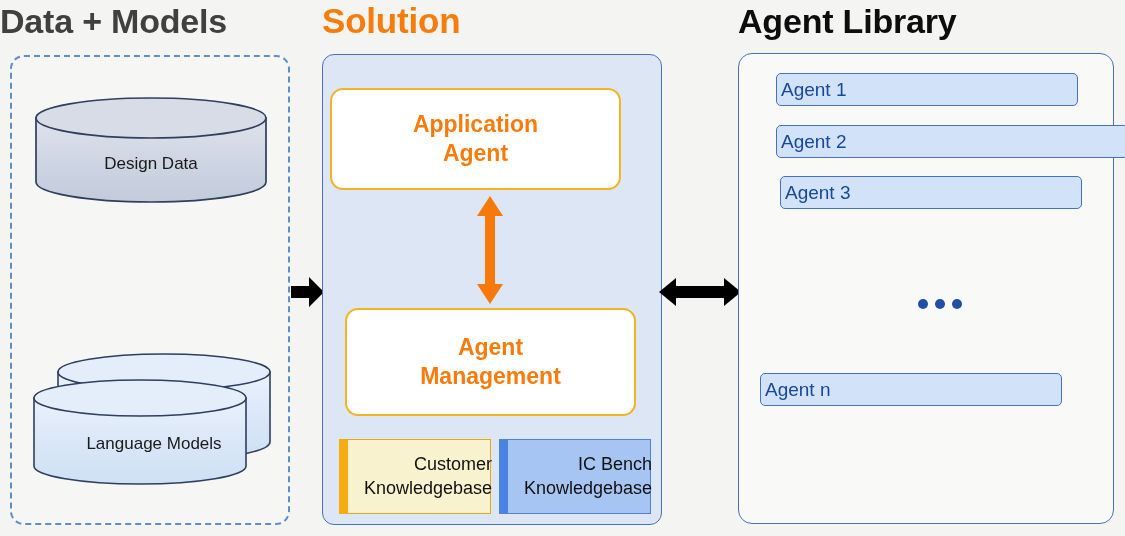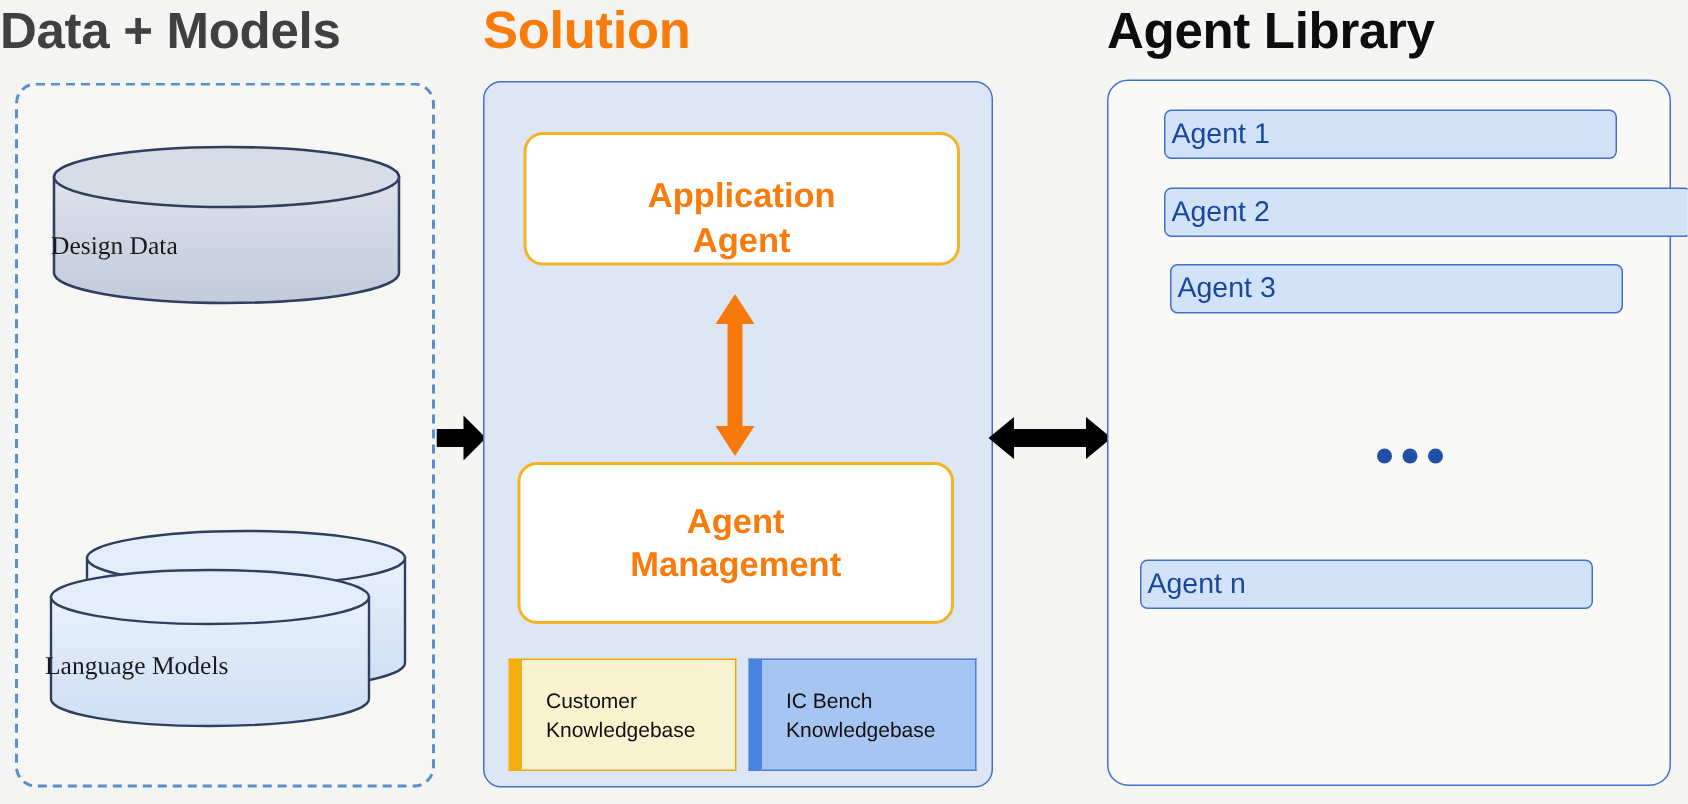--- a/index.html
+++ b/index.html
@@ -59,25 +59,24 @@
   
   .cyl {
     position: absolute;
   }
   #cyl-design { left: 34px;  top: 96px;  width: 234px; height: 108px; }
   #cyl-lang   { left: 30px;  top: 350px; width: 248px; height: 138px; }
 
   .cyl-label {
     position: absolute;
     width: 100%;
-    text-align: left;
+    text-align: center;
     font-size: 17px;
     color: #1a1a1a;
     pointer-events: none;
-    font-family: Liberation Serif, serif;
   }
   #cyl-design .cyl-label { top: 58px; }
   #cyl-lang   .cyl-label { top: 84px; }
 
   
   #panel-solution {
     position: absolute;
     left: 322px; top: 54px;
     width: 340px; height: 471px;
     background: #dce6f4;
@@ -94,40 +93,41 @@
     box-sizing: border-box;
     display: flex;
     align-items: center;
     justify-content: center;
     text-align: center;
     color: #f97b0b;
     font-weight: bold;
     font-size: 23px;
     line-height: 1.28;
   }
-  #card-application { left: 349px; top: 88px;  width: 291px; height: 89px; align-items: flex-end; }
+  #card-application { left: 330px; top: 88px;  width: 291px; height: 102px; }
   #card-management  { left: 345px; top: 308px; width: 291px; height: 108px; }
 
   
   #arrow-vertical {
     position: absolute;
     left: 473px; top: 196px;
     width: 34px; height: 108px;
   }
 
   
   .kb-tile {
     position: absolute;
     box-sizing: border-box;
     display: flex;
     align-items: center;
-    font-size: 14px;
+    font-size: 18px;
     line-height: 1.33;
     color: #111111;
     padding-left: 16px;
+    text-align: right;
   }
   #kb-customer {
     left: 339px; top: 439px; width: 152px; height: 75px;
     background: #f8f2cf;
     border: 1.5px solid #e8a915;
     border-left: 9px solid #f5ae11;
   }
   #kb-icbench {
     left: 499px; top: 439px; width: 152px; height: 75px;
     background: #a7c5f2;

